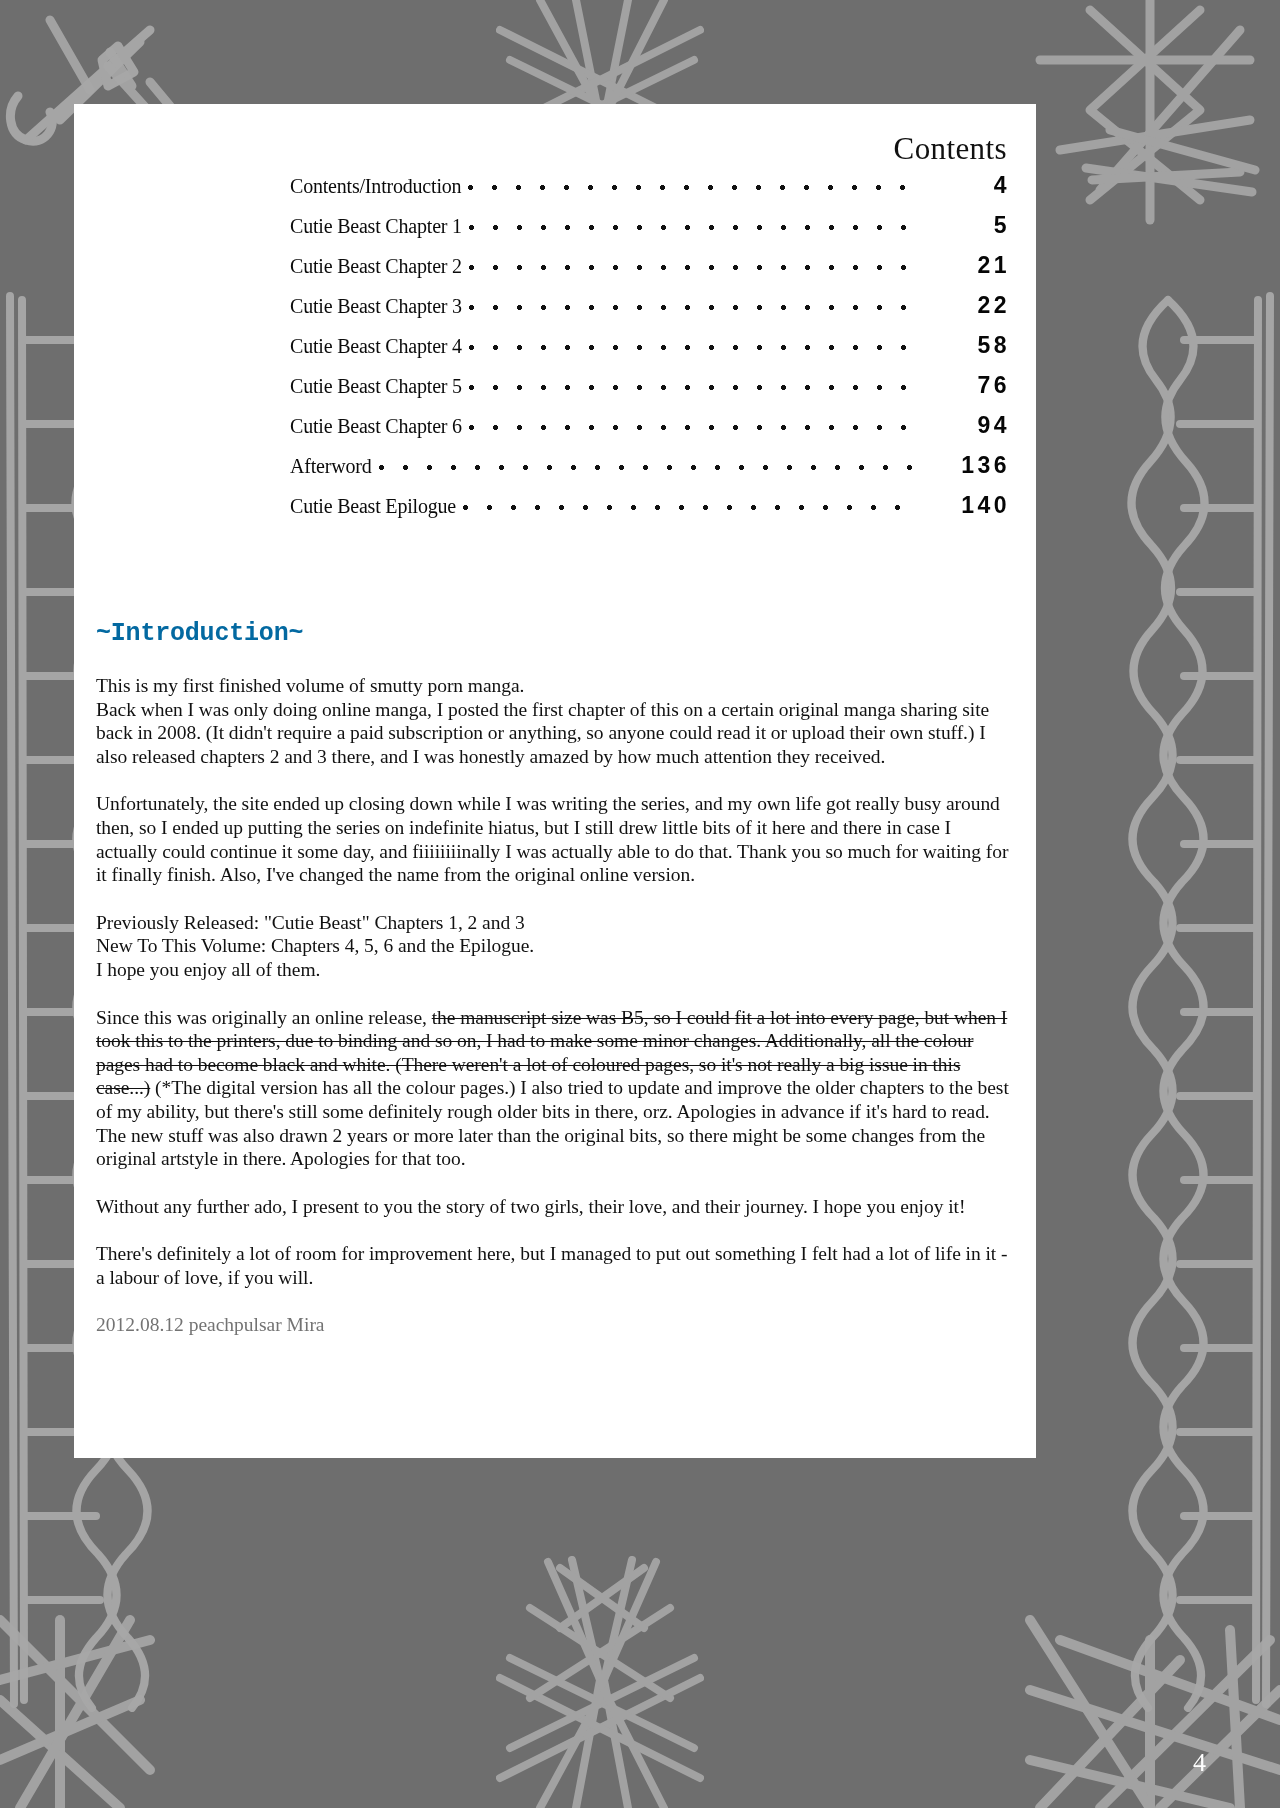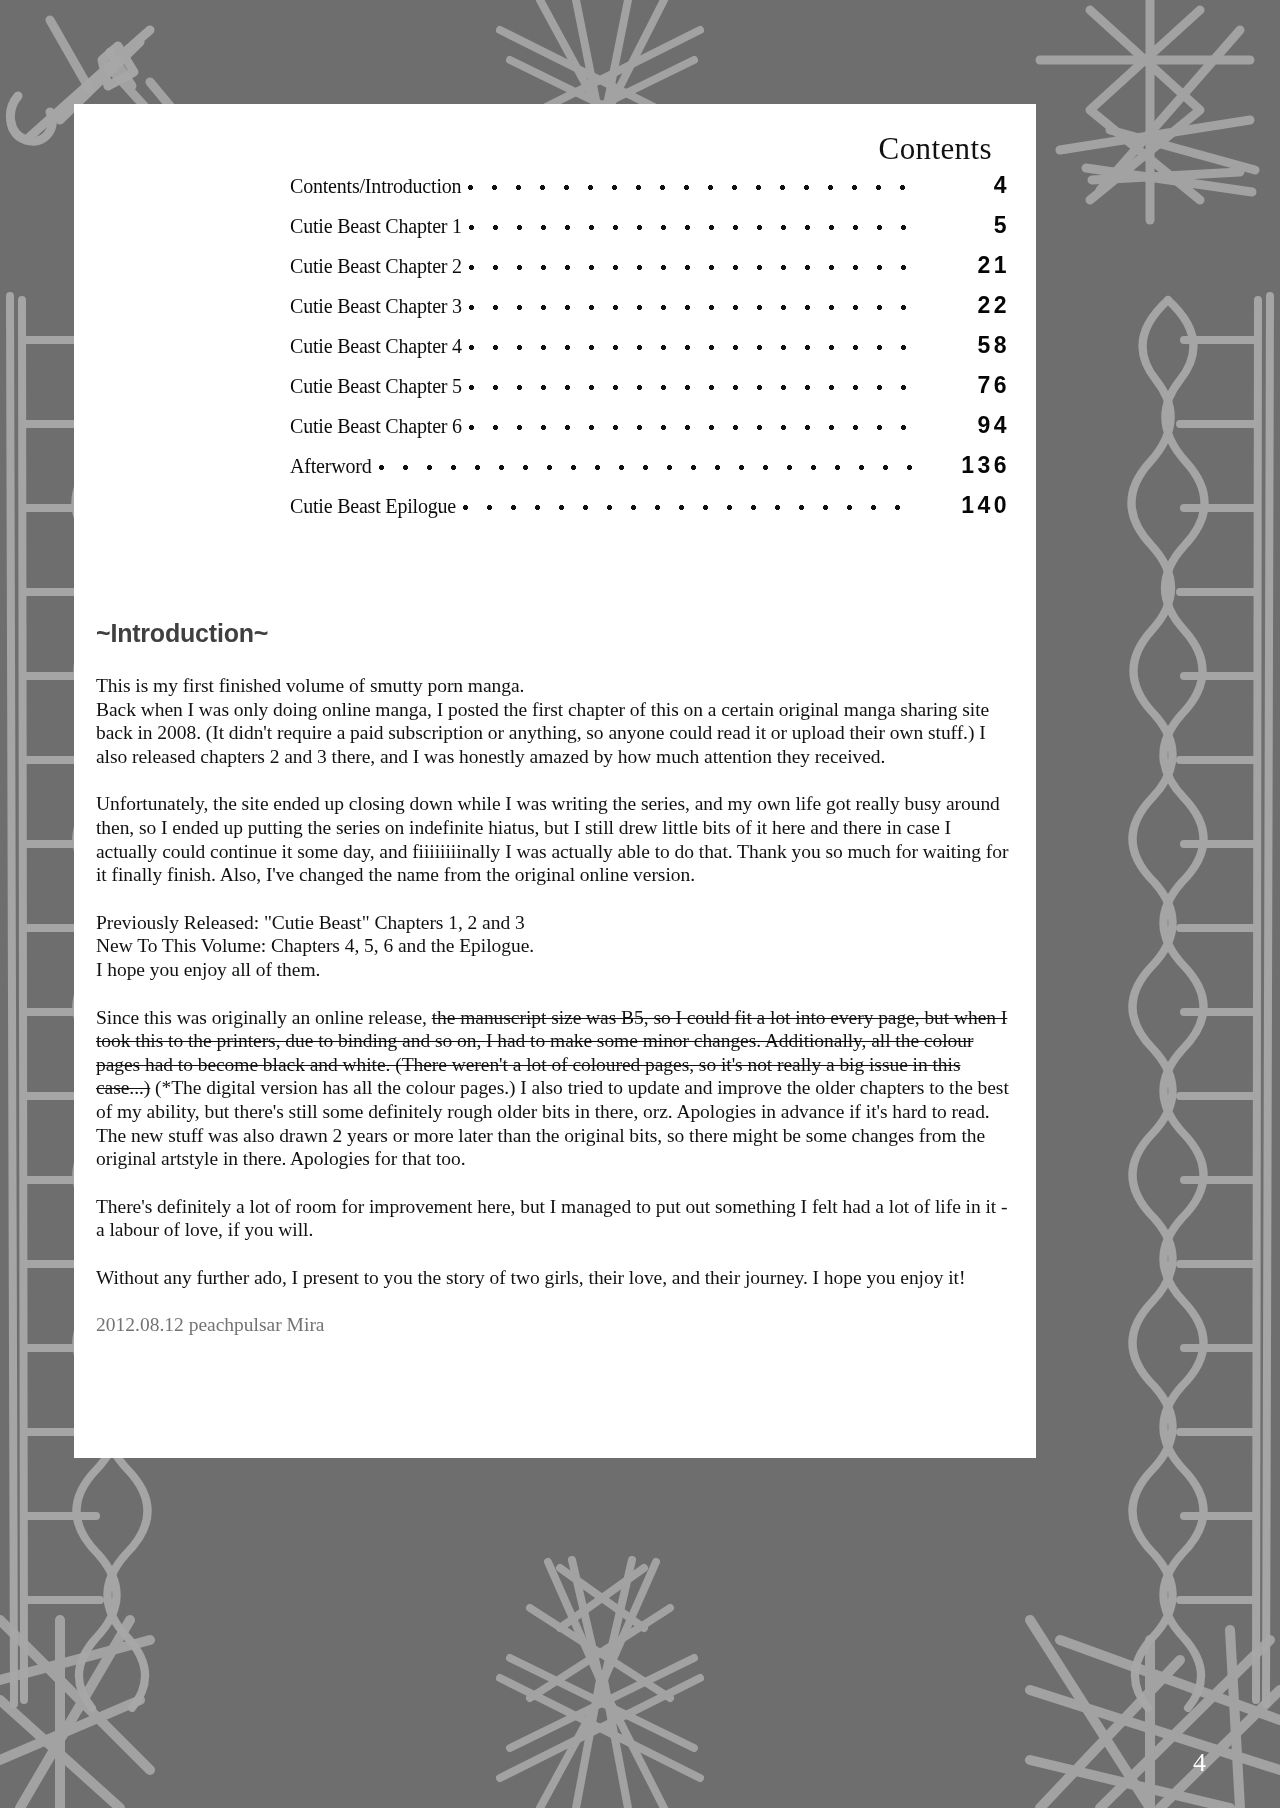--- a/index.html
+++ b/index.html
@@ -40,21 +40,21 @@
   
   #toc {
     position: absolute;
     left: 0;
     top: 0;
     width: 962px;
     padding: 28px 0 0 0;
   }
   #toc-title {
     text-align: right;
-    padding-right: 44px;
+    padding-right: 29px;
     font-size: 31px;
     color: #111;
     letter-spacing: 0.4px;
     line-height: 1.1;
     font-family: "Liberation Serif", "DejaVu Serif", serif;
   }
   .toc-list {
     margin: 6px 0 0 0;
     padding: 0;
     list-style: none;
@@ -102,23 +102,23 @@
   
   #intro {
     position: absolute;
     left: 22px;
     top: 515px;
     width: 918px;
   }
   #intro-heading {
     font-size: 25px;
     font-weight: bold;
-    color: #404040;
+    color: #0369a1;
     margin: 0 0 26px 0;
-    font-family: Liberation Sans, sans-serif;
+    font-family: Liberation Mono, monospace;
     letter-spacing: -0.2px;
   }
   .para {
     font-size: 19.5px;
     line-height: 23.6px;
     color: #111;
     margin: 0 0 24px 0;
     font-family: "Liberation Serif", "DejaVu Serif", serif;
     text-align: left;
     letter-spacing: -0.05px;
@@ -340,19 +340,19 @@
 
   <section id="intro">
     <h2 id="intro-heading">~Introduction~</h2>
 
     <p class="para">This is my first finished volume of smutty porn manga.<br>Back when I was only doing online manga, I posted the first chapter of this on a certain original manga sharing site back in 2008. (It didn't require a paid subscription or anything, so anyone could read it  or upload their own stuff.) I also released chapters 2 and 3 there, and I was honestly amazed by how much attention they received.</p>
     <p class="para">Unfortunately, the site ended up closing down while I was writing the series, and my own life got really busy around then, so I ended up putting the series on indefinite hiatus, but I still drew little bits of it here and there in case I actually could continue it some day, and fiiiiiiiinally I was actually able to do that. Thank you so much for waiting for it finally finish. Also, I've changed the name from the original online version.</p>
     <p class="para">Previously Released: "Cutie Beast" Chapters 1, 2 and 3<br>New To This Volume: Chapters 4, 5, 6 and the Epilogue.<br>I hope you enjoy all of them.</p>
 
     <p class="para"><span>Since this was originally an online release, </span><span class="strike">the manuscript size was B5, so I could fit a lot into every page, but when I took this to the printers, due to binding and so on, I had to make some minor changes. Additionally, all the colour pages had to become black and white. (There weren't a lot of coloured pages, so it's not really a big issue in this case...)</span><span> (*The digital version has all the colour pages.) I also tried to update and improve the older chapters to the best of my ability, but there's still some definitely rough older bits in there, orz. Apologies in advance if it's hard to read. The new stuff was also drawn 2 years or more later than the original bits, so there might be some changes from the original artstyle in there. Apologies for that too.</span></p>
 
+    <p class="para">Without any further ado, I present to you the story of two girls, their love, and their journey. I hope you enjoy it!</p>
     <p class="para">There's definitely a lot of room for improvement here, but I managed to put out something I felt had a lot of life in it - a labour of love, if you will.</p>
-    <p class="para">Without any further ado, I present to you the story of two girls, their love, and their journey. I hope you enjoy it!</p>
     <p id="signature">2012.08.12 peachpulsar Mira</p>
   </section>
 </div>
 
 <div id="folio">4</div>
 
 </body></html>

